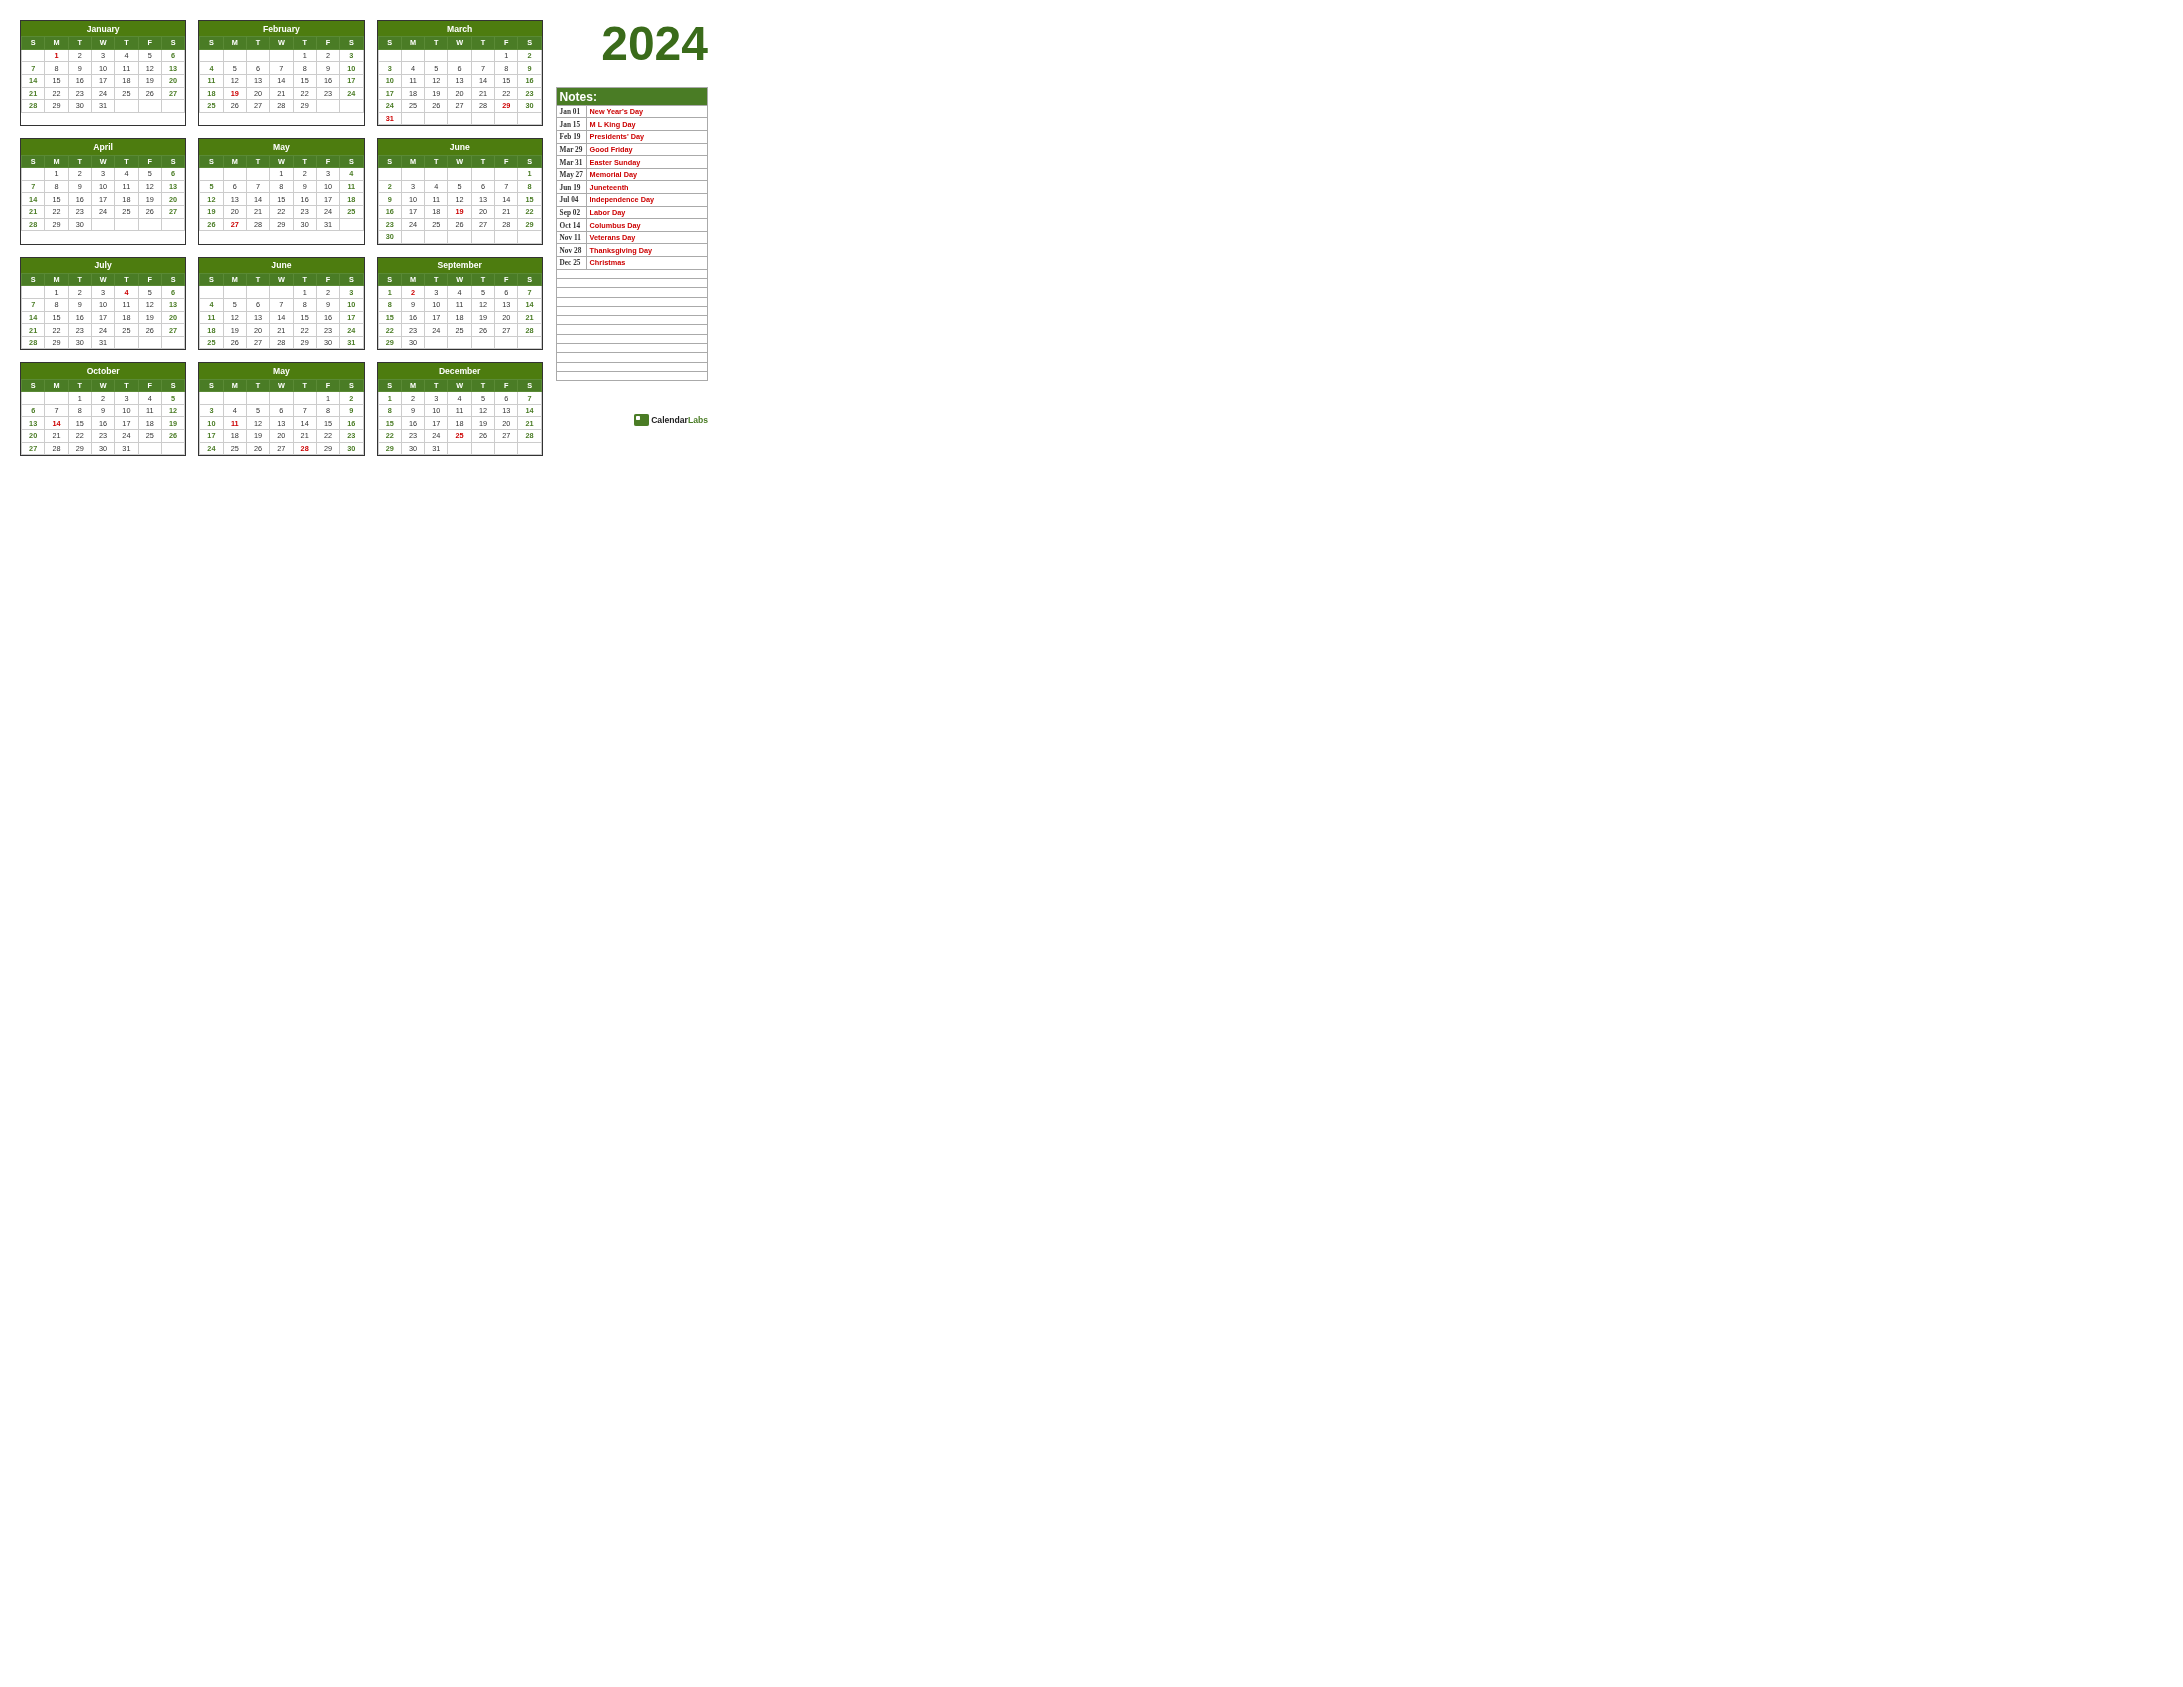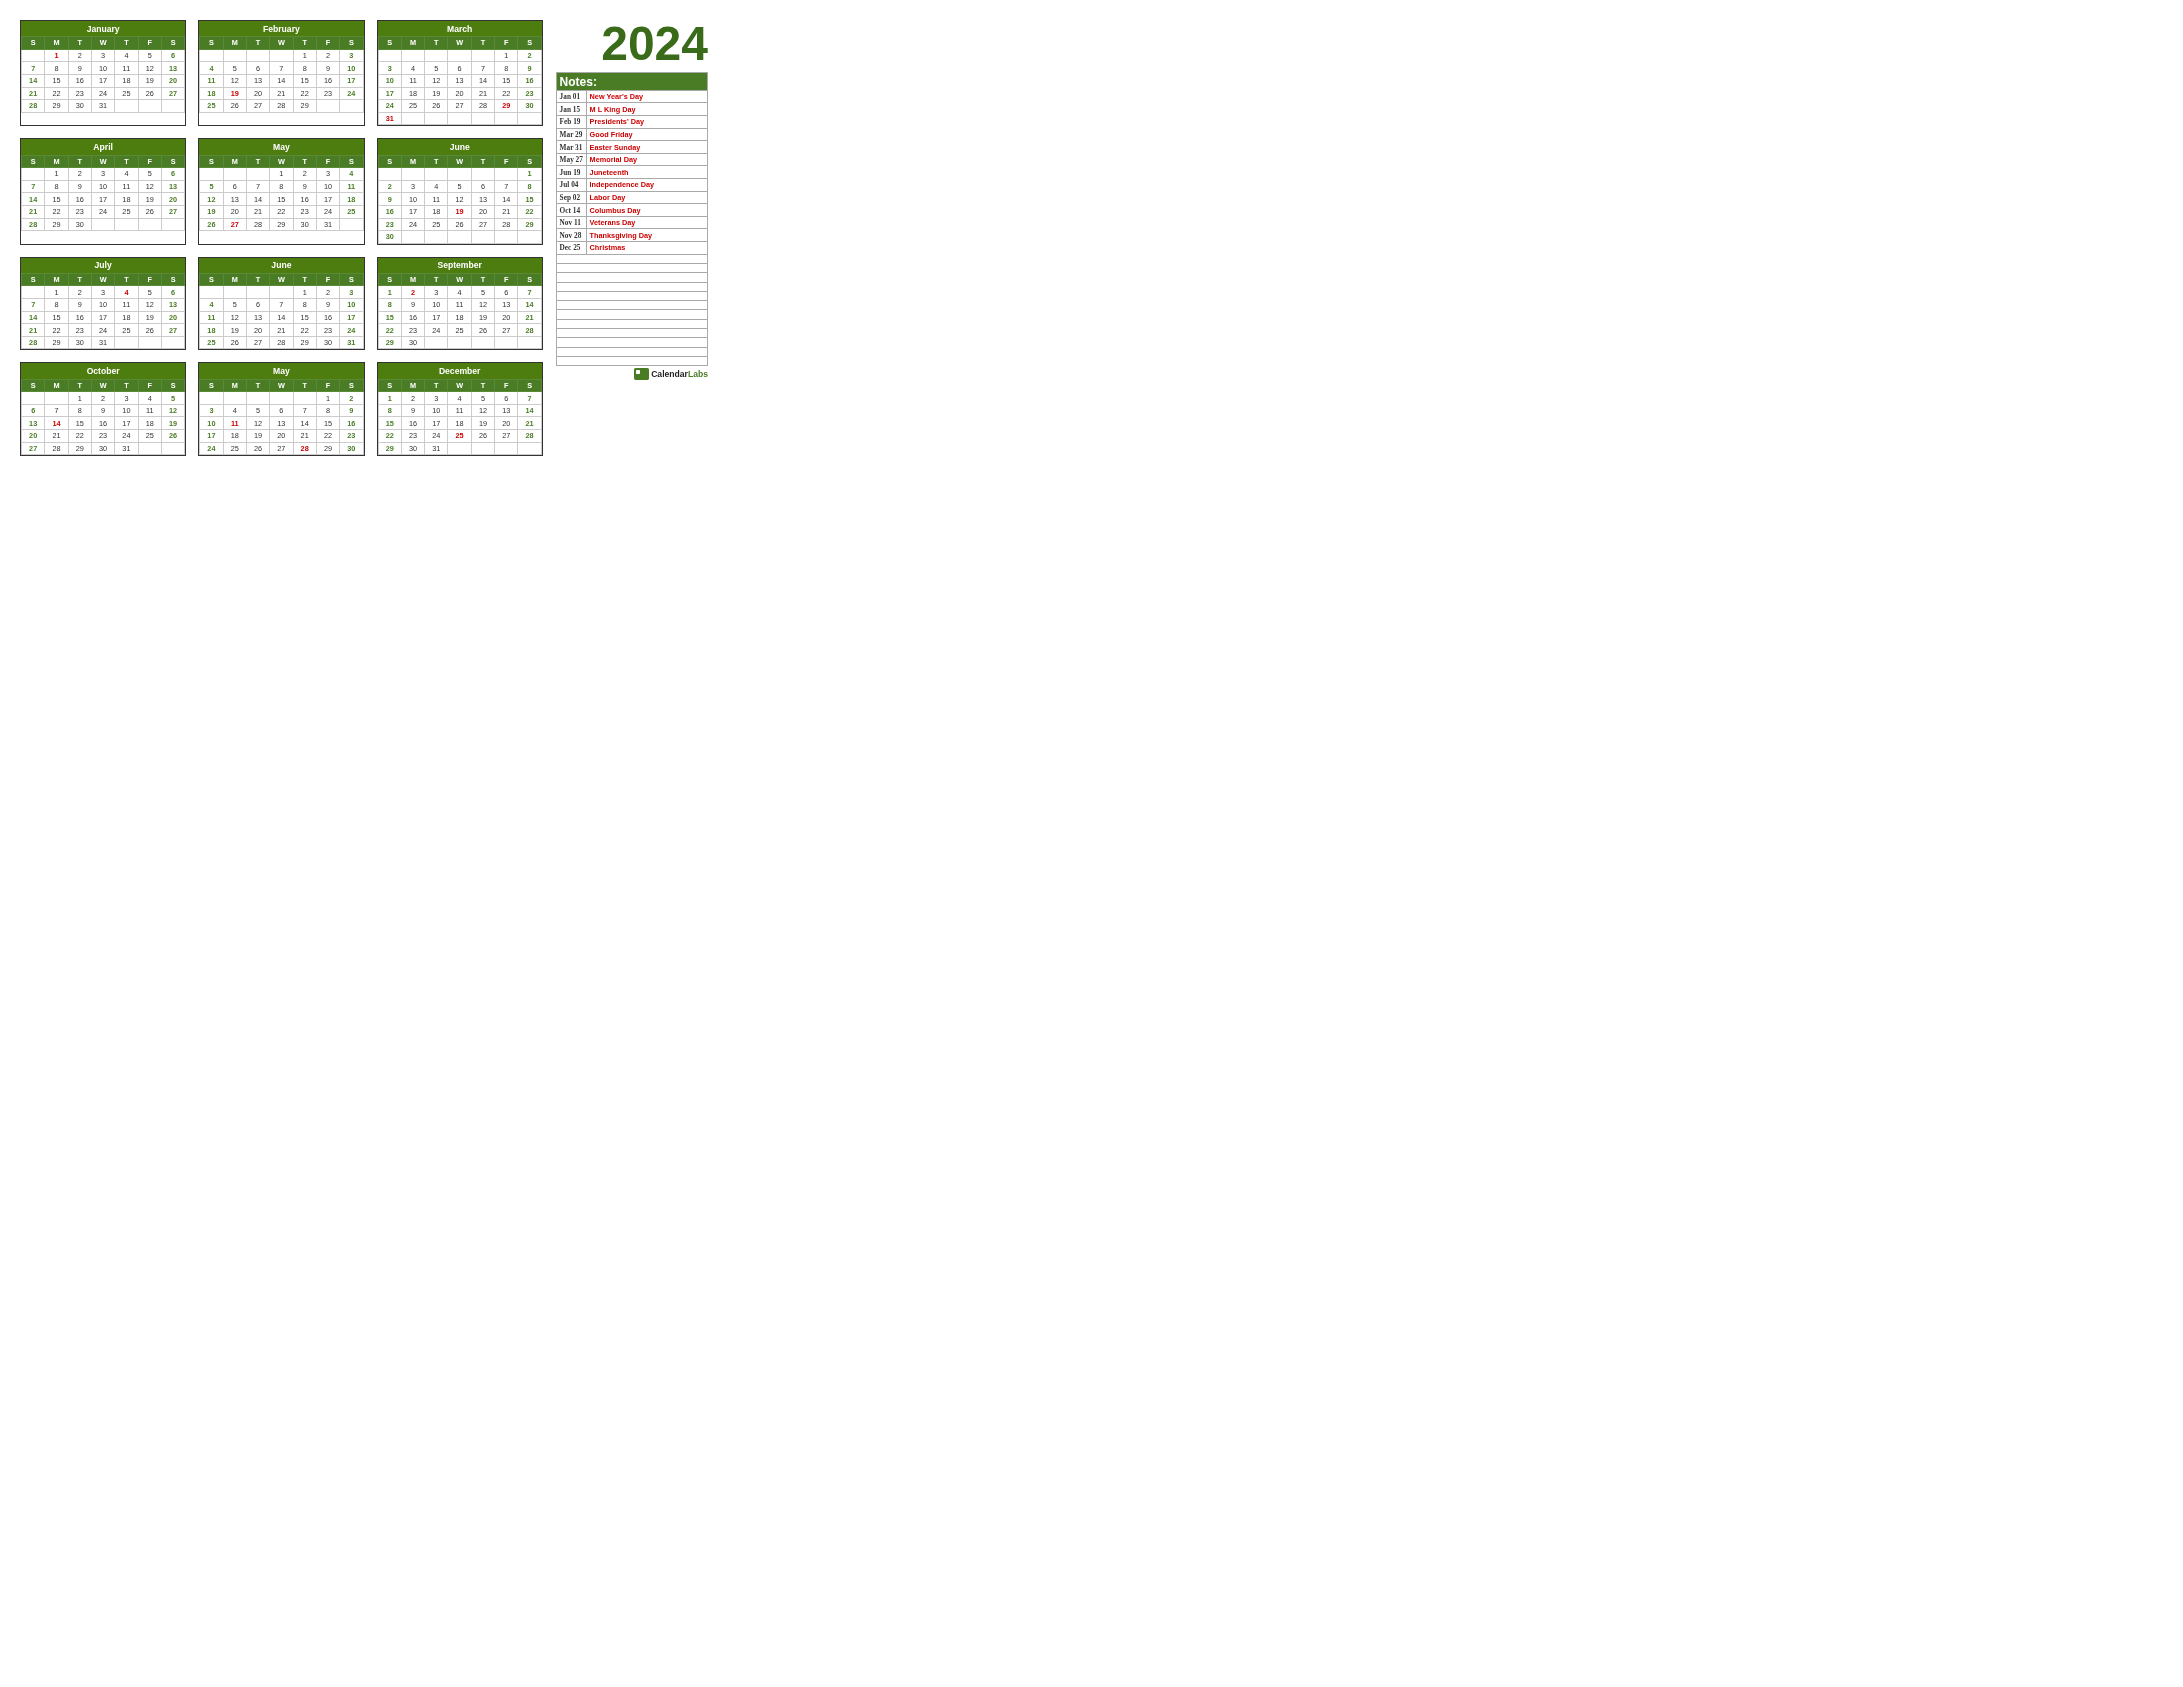--- a/index.html
+++ b/index.html
@@ -54,21 +54,21 @@
     }
     .cal-table td.sunday { color: #4a7c25; font-weight: bold; }
     .cal-table td.saturday { color: #4a7c25; font-weight: bold; }
     .cal-table td.holiday { color: #cc0000; font-weight: bold; }
     .cal-table td.empty { background: #fff; }
 
     .right-section {
       width: 152px;
       display: flex;
       flex-direction: column;
-      gap: 1px;
+      gap: 16px;
     }
     .year-title {
       color: #3a6b1a;
       font-size: 48px;
       font-weight: 900;
       text-align: right;
       line-height: 1;
       margin-bottom: 3.3px;
     }
     .notes-table {
@@ -99,21 +99,21 @@
       font-weight: bold;
       margin-left: 24px;
     }
     .notes-table tr.empty-row td {
       height: 9.3px;
     }
     .logo-row {
       display: flex;
       justify-content: flex-end;
       align-items: center;
-      margin-top: 1px;
+      margin-top: 17px;
       font-size: 8.6px;
     }
     .logo-bold { font-weight: bold; color: #222; }
     .logo-normal { color: #4a7c25; font-weight: bold; }
     .logo-icon {
       display: inline-block;
       width: 14.6px;
       height: 12px;
       background: #4a7c25;
       border: 1.3px solid #4a7c25;

